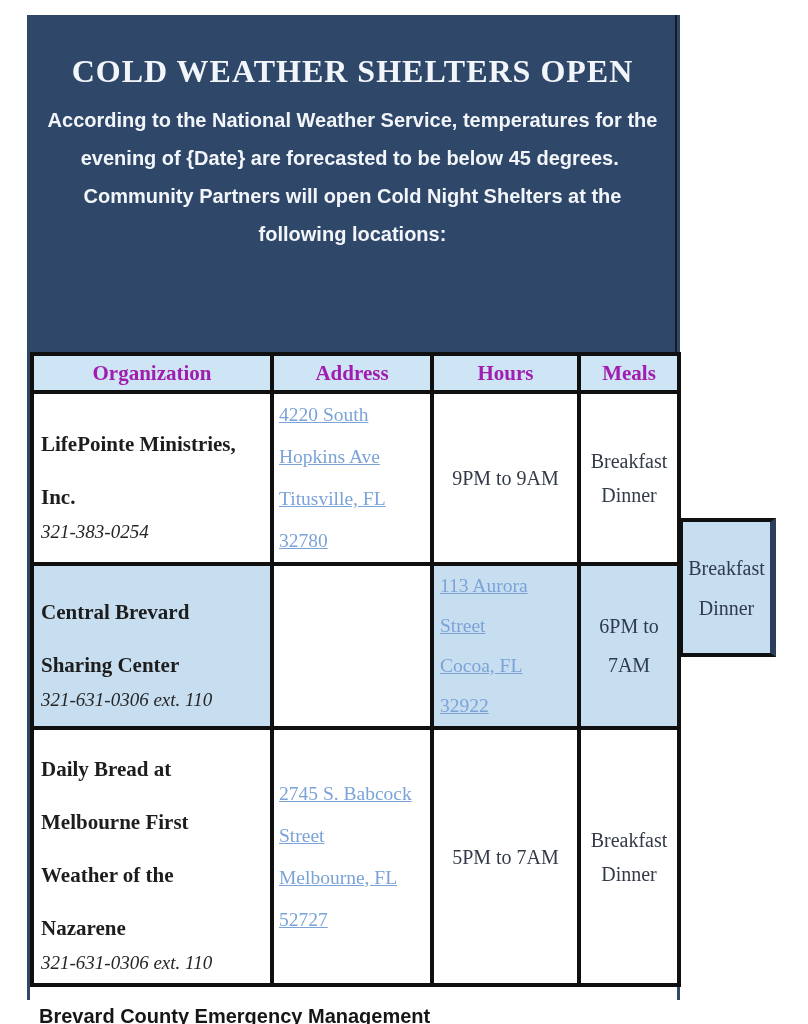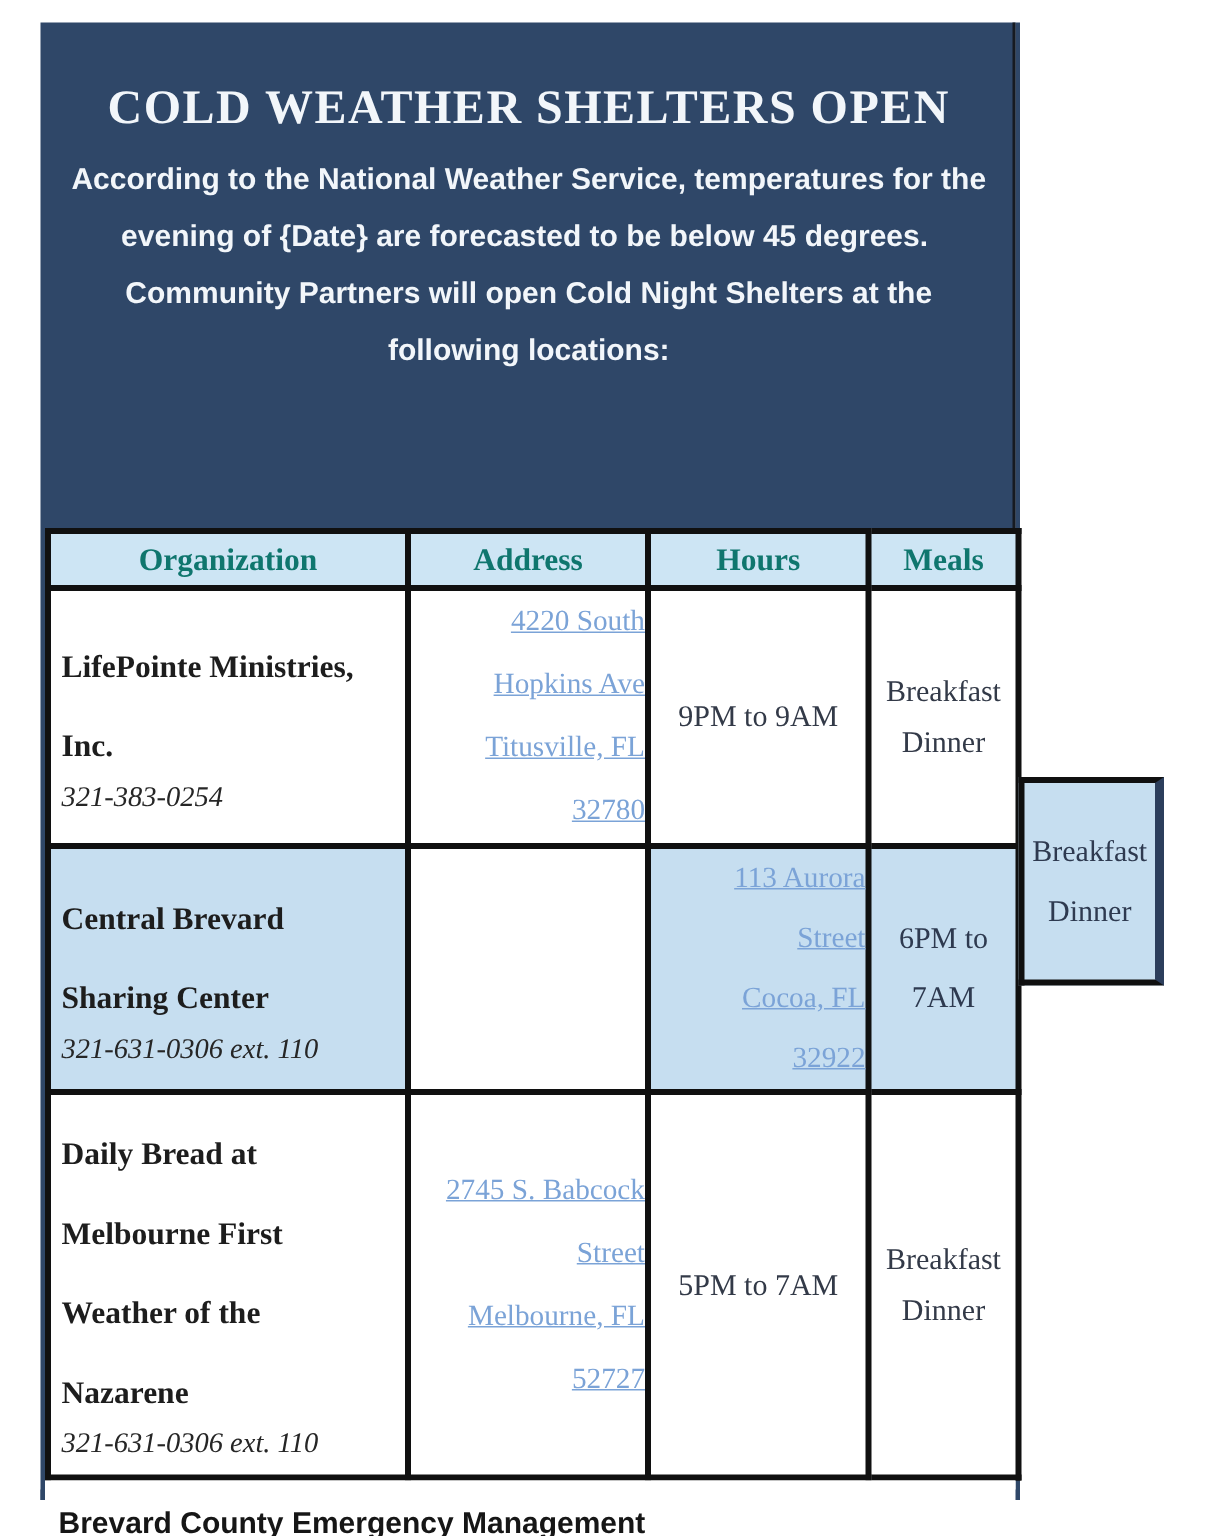--- a/index.html
+++ b/index.html
@@ -34,31 +34,31 @@
   .hero-intro{
     margin:8px auto 0;width:622px;
     font-family:"Liberation Sans",sans-serif;font-weight:bold;
     font-size:20px;line-height:38px;
   }
   
   table.shelters{border-collapse:collapse;table-layout:fixed;width:647px;flex-shrink:0;}
   th,td{border:4px solid var(--border_black);overflow:visible;}
   thead tr{height:38px;}
   th{
-    background:var(--header_blue);color:#0f766e;text-align:center;
+    background:var(--header_blue);color:#a21caf;text-align:center;
     font-family:"Liberation Serif",serif;font-weight:bold;font-size:21px;
   }
   tr.r1{height:124px;}
   tr.r2{height:133px;}
   tr.r3{height:222px;}
   td.org{padding:4px 4px 4px 7px;vertical-align:middle;text-align:left;background:#fff;}
   .org-line{display:block;font-weight:bold;font-size:21px;line-height:36px;color:var(--ink);margin-top:17px;}
   .phone{display:block;font-style:italic;font-size:19px;line-height:33px;color:#262626;}
   td.addr{vertical-align:middle;text-align:left;padding-left:5px;background:#fff;}
-  .addr-link{display:block;cursor:pointer;text-align:right;}
+  .addr-link{display:block;cursor:pointer;}
   .addr-line{display:block;font-size:19.5px;line-height:42px;color:var(--link_blue);text-decoration:underline;}
   td.hours,td.meals{
     text-align:center;vertical-align:middle;background:#fff;
     font-size:20px;line-height:34px;color:var(--cell_ink);
   }
   .cell-line{display:block;}
   
   tr.r2 td.org, tr.r2 td.addr-in-hours, tr.r2 td.hours-in-meals{background:var(--row_blue);}
   tr.r2 td.blank{background:#ffffff;}
   td.addr-in-hours{vertical-align:middle;text-align:left;padding-left:6px;}

